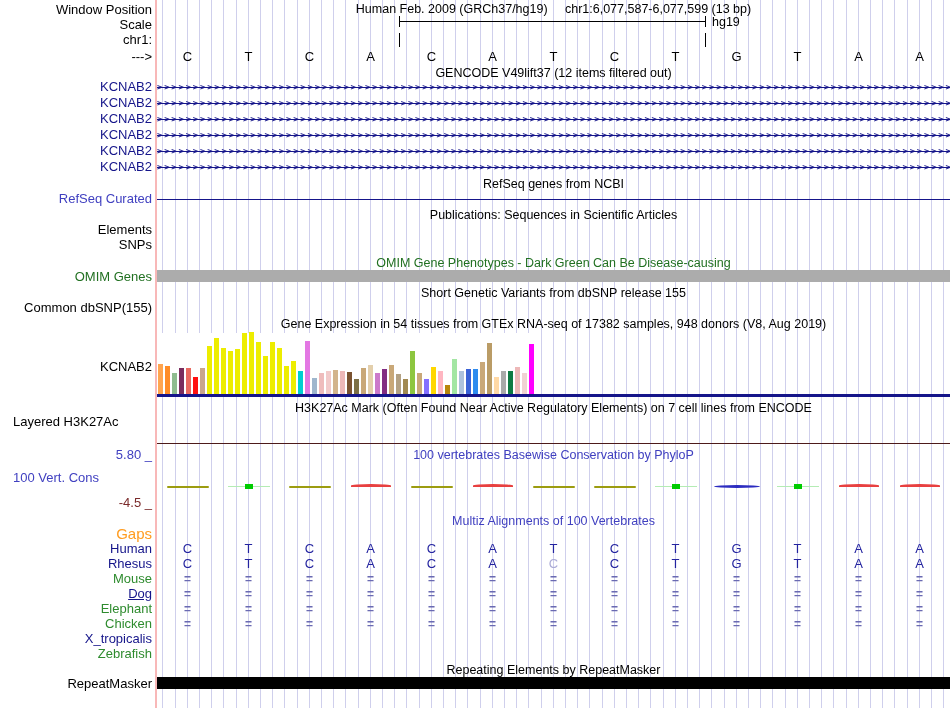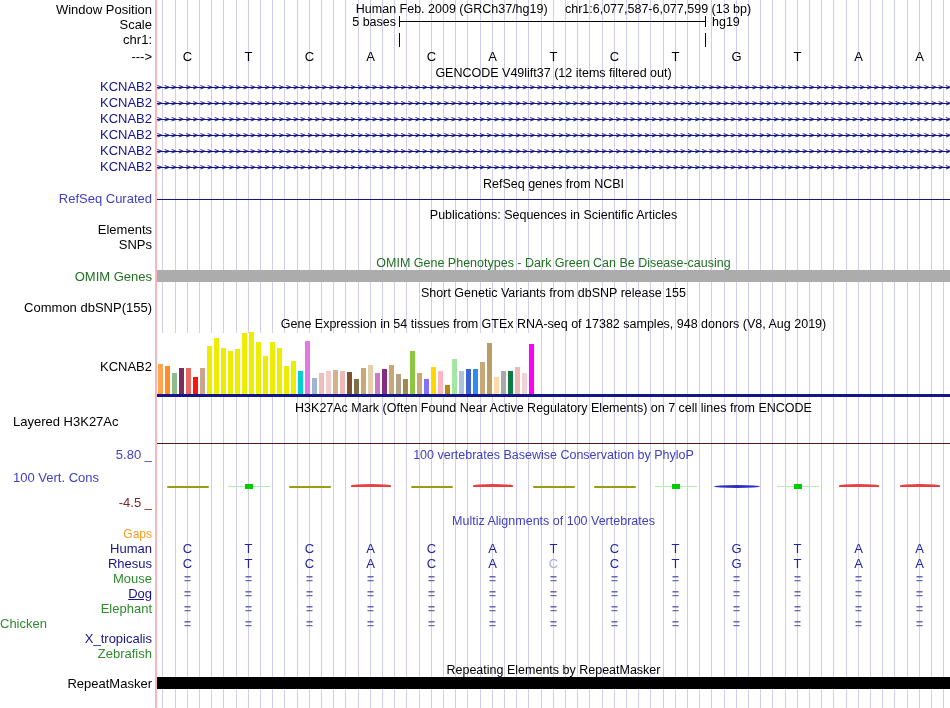--- a/index.html
+++ b/index.html
@@ -89,21 +89,20 @@
       <div class="gridline" style="left: 918.7px;"></div>
       <div class="gridline" style="left: 930.9px;"></div>
       <div class="gridline" style="left: 943.1px;"></div>
     </div>
   <div class="cursor-line"></div>
 
   <div class="lbl" style="top:3px">Window Position</div>
   <div class="title" style="top:2px">Human Feb. 2009 (GRCh37/hg19)     chr1:6,077,587-6,077,599 (13 bp)</div>
 
   <div class="lbl" style="top:18px">Scale</div>
-  <div class="abs" style="top:15px;left:157px;width:239px;text-align:right;font-size:12.5px;line-height:14px">5 bases</div>
   <div class="abs" style="top:21px;left:400px;width:305px;height:1px;background:#000"></div>
   <div class="tick" style="top:16px;left:399px;height:11px"></div>
   <div class="tick" style="top:16px;left:705px;height:11px"></div>
   <div class="abs" style="top:15px;left:712px;font-size:12.5px;line-height:14px">hg19</div>
 
   <div class="lbl" style="top:33px">chr1:</div>
   <div class="tick" style="top:33px;left:399px;height:14px"></div>
   <div class="tick" style="top:33px;left:705px;height:14px"></div>
 
   <div class="lbl" style="top:50px">---&gt;</div>
@@ -237,21 +236,21 @@
       <div style="position: absolute; left: 671.5px; top: 484px; width: 8px; height: 5px; background: rgb(0, 204, 0);"></div>
       <div style="position: absolute; left: 713.5px; top: 485px; width: 46px; height: 3px; background: rgb(44, 44, 192); border-radius: 50%;"></div>
       <div style="position: absolute; left: 776.5px; top: 486px; width: 42px; height: 1px; background: rgb(180, 236, 180);"></div>
       <div style="position: absolute; left: 793.5px; top: 484px; width: 8px; height: 5px; background: rgb(0, 204, 0);"></div>
       <div style="position: absolute; left: 838.5px; top: 484px; width: 40px; height: 3px; background: rgb(232, 64, 64); border-radius: 100% 100% 0px 0px;"></div>
       <div style="position: absolute; left: 899.5px; top: 484px; width: 40px; height: 3px; background: rgb(232, 64, 64); border-radius: 100% 100% 0px 0px;"></div>
     </div>
 
   <div class="title" style="top:514px;color:#4040C0">Multiz Alignments of 100 Vertebrates</div>
   <div id="multiz-rows">
-      <div style="position: absolute; top: 527px; left: 0px; width: 152px; text-align: right; color: rgb(255, 156, 32); font-size: 12px; line-height: 14px;">Gaps</div>
+      <div style="position: absolute; top: 527px; left: 0px; width: 152px; text-align: right; color: rgb(255, 156, 32); font-size: 15px; line-height: 14px;">Gaps</div>
       <div style="position: absolute; top: 542px; left: 0px; width: 152px; text-align: right; color: rgb(21, 21, 138); font-size: 13px; line-height: 14px;">Human</div>
       <div style="position: absolute; top: 542px; left: 187.5px; transform: translateX(-50%); color: rgb(36, 36, 160); font-size: 13px; line-height: 14px;">C</div>
       <div style="position: absolute; top: 542px; left: 248.5px; transform: translateX(-50%); color: rgb(36, 36, 160); font-size: 13px; line-height: 14px;">T</div>
       <div style="position: absolute; top: 542px; left: 309.5px; transform: translateX(-50%); color: rgb(36, 36, 160); font-size: 13px; line-height: 14px;">C</div>
       <div style="position: absolute; top: 542px; left: 370.5px; transform: translateX(-50%); color: rgb(36, 36, 160); font-size: 13px; line-height: 14px;">A</div>
       <div style="position: absolute; top: 542px; left: 431.5px; transform: translateX(-50%); color: rgb(36, 36, 160); font-size: 13px; line-height: 14px;">C</div>
       <div style="position: absolute; top: 542px; left: 492.5px; transform: translateX(-50%); color: rgb(36, 36, 160); font-size: 13px; line-height: 14px;">A</div>
       <div style="position: absolute; top: 542px; left: 553.5px; transform: translateX(-50%); color: rgb(36, 36, 160); font-size: 13px; line-height: 14px;">T</div>
       <div style="position: absolute; top: 542px; left: 614.5px; transform: translateX(-50%); color: rgb(36, 36, 160); font-size: 13px; line-height: 14px;">C</div>
       <div style="position: absolute; top: 542px; left: 675.5px; transform: translateX(-50%); color: rgb(36, 36, 160); font-size: 13px; line-height: 14px;">T</div>
@@ -308,21 +307,21 @@
       <div style="position: absolute; top: 602px; left: 370.5px; transform: translateX(-50%); color: rgb(106, 106, 178); font-size: 12px; line-height: 14px; font-weight: bold;">=</div>
       <div style="position: absolute; top: 602px; left: 431.5px; transform: translateX(-50%); color: rgb(106, 106, 178); font-size: 12px; line-height: 14px; font-weight: bold;">=</div>
       <div style="position: absolute; top: 602px; left: 492.5px; transform: translateX(-50%); color: rgb(106, 106, 178); font-size: 12px; line-height: 14px; font-weight: bold;">=</div>
       <div style="position: absolute; top: 602px; left: 553.5px; transform: translateX(-50%); color: rgb(106, 106, 178); font-size: 12px; line-height: 14px; font-weight: bold;">=</div>
       <div style="position: absolute; top: 602px; left: 614.5px; transform: translateX(-50%); color: rgb(106, 106, 178); font-size: 12px; line-height: 14px; font-weight: bold;">=</div>
       <div style="position: absolute; top: 602px; left: 675.5px; transform: translateX(-50%); color: rgb(106, 106, 178); font-size: 12px; line-height: 14px; font-weight: bold;">=</div>
       <div style="position: absolute; top: 602px; left: 736.5px; transform: translateX(-50%); color: rgb(106, 106, 178); font-size: 12px; line-height: 14px; font-weight: bold;">=</div>
       <div style="position: absolute; top: 602px; left: 797.5px; transform: translateX(-50%); color: rgb(106, 106, 178); font-size: 12px; line-height: 14px; font-weight: bold;">=</div>
       <div style="position: absolute; top: 602px; left: 858.5px; transform: translateX(-50%); color: rgb(106, 106, 178); font-size: 12px; line-height: 14px; font-weight: bold;">=</div>
       <div style="position: absolute; top: 602px; left: 919.5px; transform: translateX(-50%); color: rgb(106, 106, 178); font-size: 12px; line-height: 14px; font-weight: bold;">=</div>
-      <div style="position: absolute; top: 617px; left: 0px; width: 152px; color: rgb(46, 139, 46); font-size: 13px; line-height: 14px;">Chicken</div>
+      <div style="position: absolute; top: 617px; left: 0px; width: 152px; text-align: right; color: rgb(46, 139, 46); font-size: 13px; line-height: 14px;">Chicken</div>
       <div style="position: absolute; top: 617px; left: 187.5px; transform: translateX(-50%); color: rgb(106, 106, 178); font-size: 12px; line-height: 14px; font-weight: bold;">=</div>
       <div style="position: absolute; top: 617px; left: 248.5px; transform: translateX(-50%); color: rgb(106, 106, 178); font-size: 12px; line-height: 14px; font-weight: bold;">=</div>
       <div style="position: absolute; top: 617px; left: 309.5px; transform: translateX(-50%); color: rgb(106, 106, 178); font-size: 12px; line-height: 14px; font-weight: bold;">=</div>
       <div style="position: absolute; top: 617px; left: 370.5px; transform: translateX(-50%); color: rgb(106, 106, 178); font-size: 12px; line-height: 14px; font-weight: bold;">=</div>
       <div style="position: absolute; top: 617px; left: 431.5px; transform: translateX(-50%); color: rgb(106, 106, 178); font-size: 12px; line-height: 14px; font-weight: bold;">=</div>
       <div style="position: absolute; top: 617px; left: 492.5px; transform: translateX(-50%); color: rgb(106, 106, 178); font-size: 12px; line-height: 14px; font-weight: bold;">=</div>
       <div style="position: absolute; top: 617px; left: 553.5px; transform: translateX(-50%); color: rgb(106, 106, 178); font-size: 12px; line-height: 14px; font-weight: bold;">=</div>
       <div style="position: absolute; top: 617px; left: 614.5px; transform: translateX(-50%); color: rgb(106, 106, 178); font-size: 12px; line-height: 14px; font-weight: bold;">=</div>
       <div style="position: absolute; top: 617px; left: 675.5px; transform: translateX(-50%); color: rgb(106, 106, 178); font-size: 12px; line-height: 14px; font-weight: bold;">=</div>
       <div style="position: absolute; top: 617px; left: 736.5px; transform: translateX(-50%); color: rgb(106, 106, 178); font-size: 12px; line-height: 14px; font-weight: bold;">=</div>

